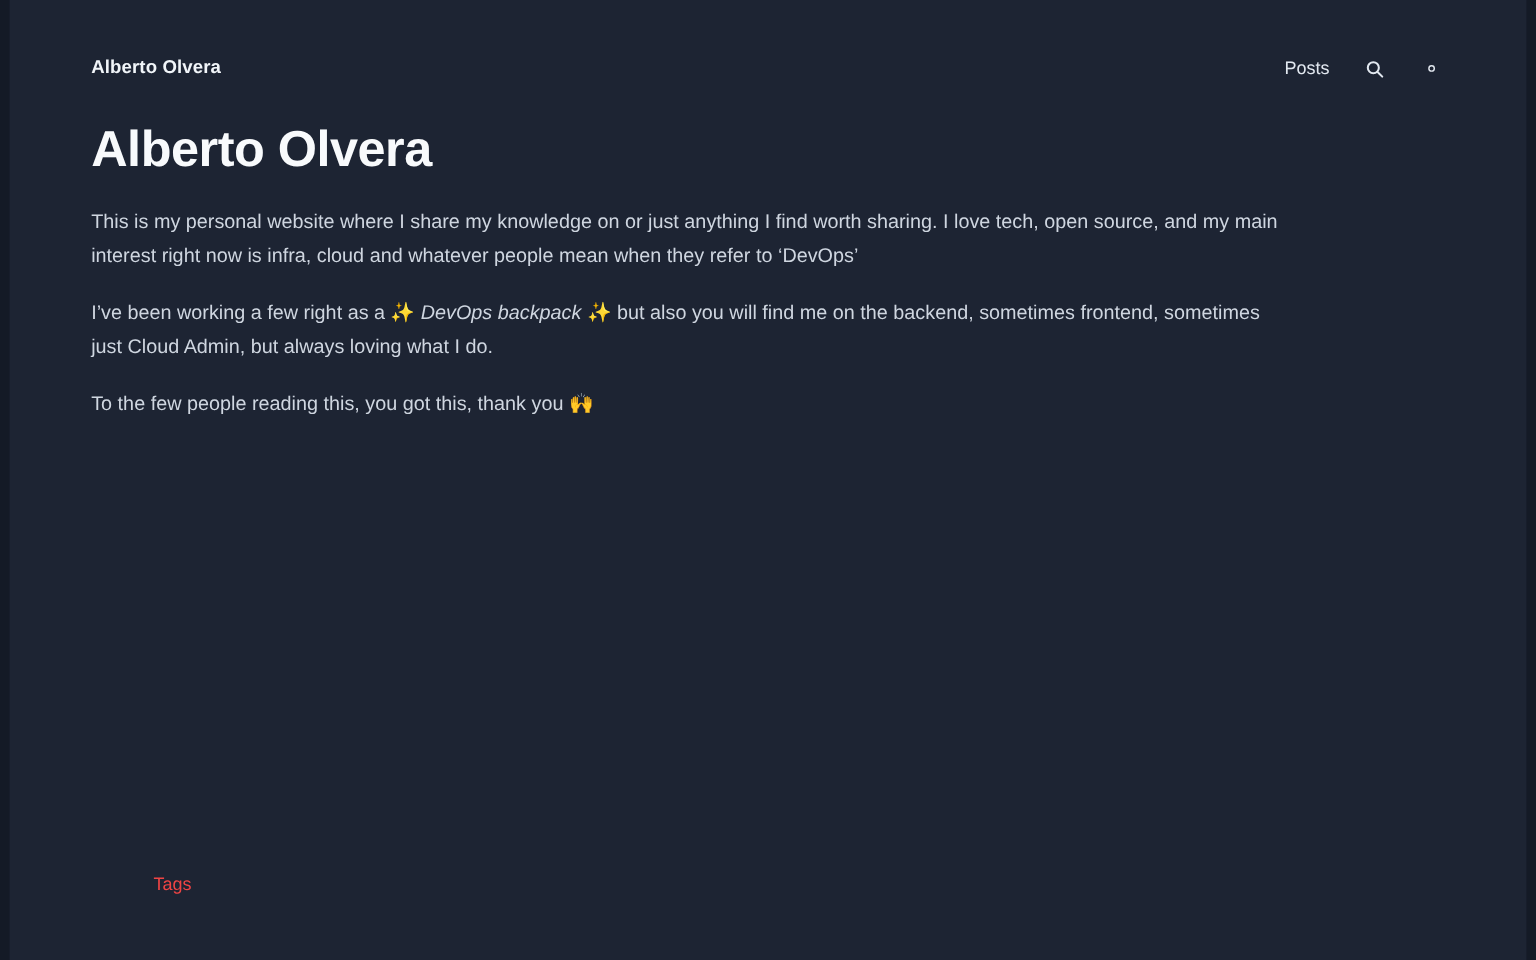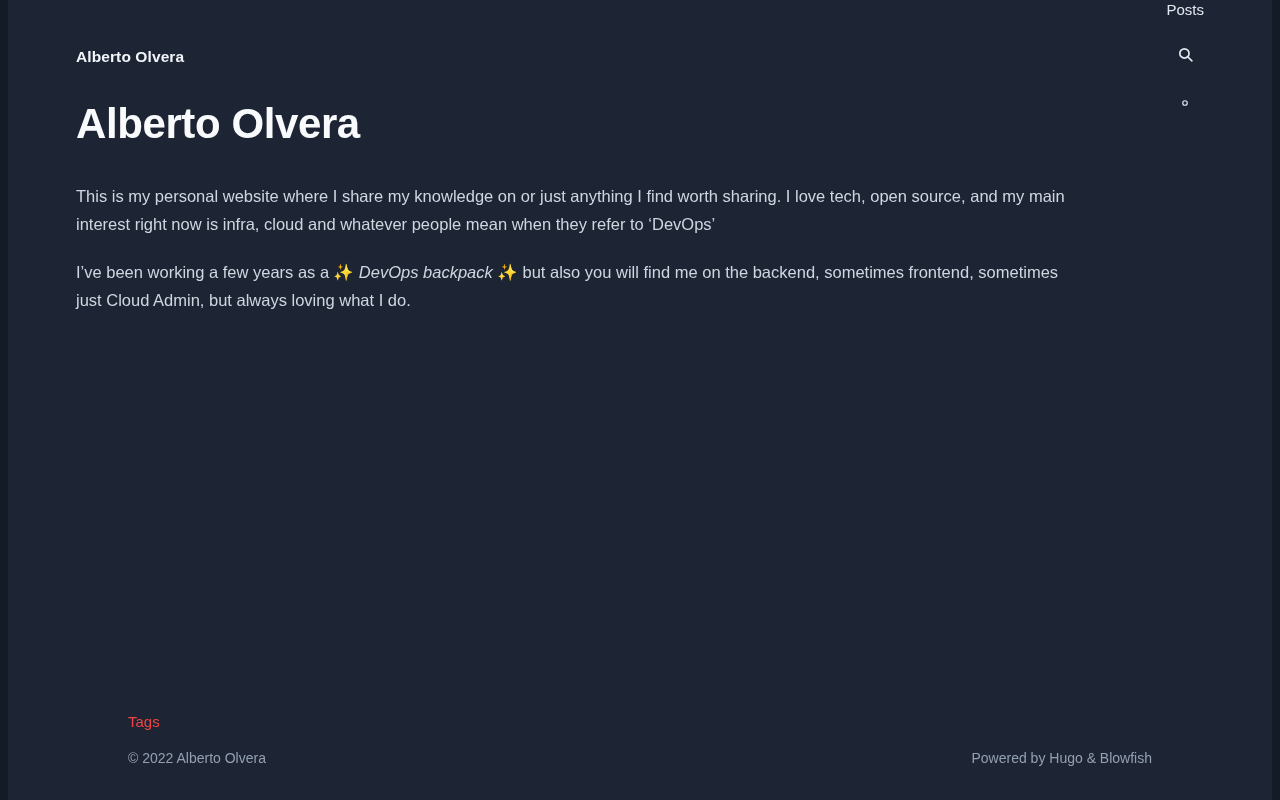--- a/index.html
+++ b/index.html
@@ -44,21 +44,20 @@
     font-size: 15.5px;
     font-weight: 700;
     color: #f1f5f9;
     letter-spacing: .1px;
     text-decoration: none;
   }
   .nav {
     display: flex;
     align-items: center;
     gap: 26px;
-    flex-direction: column;
   }
   .nav-link {
     font-size: 15px;
     color: #e2e8f0;
     text-decoration: none;
     font-weight: 400;
   }
   .icon-btn {
     display: inline-flex;
     align-items: center;
@@ -85,21 +84,21 @@
     color: #f8fafc;
     letter-spacing: -0.4px;
   }
   .subtitle {
     margin: 30px 0 0 0;
     font-size: 19px;
     color: #8d97a8;
     font-weight: 400;
   }
   .body-copy {
-    margin-top: 35px;
+    margin-top: 24px;
   }
   .body-copy p {
     margin: 0 0 20px 0;
     font-size: 16.5px;
     line-height: 1.7;
     color: #cfd6e0;
     max-width: 1000px;
   }
   .body-copy p:last-child { margin-bottom: 0; }
   .body-copy em {
@@ -164,28 +163,25 @@
       </button>
     </nav>
   </header>
 
   <main class="content">
     <h1 class="title">Alberto Olvera</h1>
 
     <div class="body-copy">
       <p>This is my personal website where I share my knowledge on or just anything I find worth sharing. I love tech, open source, and my main interest right now is infra, cloud and whatever people mean when they refer to ‘DevOps’</p>
       <p>
-        <span>I’ve been working a few years as a ✨ </span><em>DevOps backpack</em><span> ✨ but also you will find me on the backend, sometimes frontend, sometimes just Cloud Admin, but always loving what I do.</span>
+        <span>I’ve been working a few right as a ✨ </span><em>DevOps backpack</em><span> ✨ but also you will find me on the backend, sometimes frontend, sometimes just Cloud Admin, but always loving what I do.</span>
       </p>
+      <p>To the few people reading this, you got this, thank you 🙌</p>
     </div>
   </main>
 
   <footer class="site-footer">
     <div class="tags-row">
       <a class="tags-link" href="#">Tags</a>
     </div>
-    <div class="footer-bottom">
-      <span>© 2022 Alberto Olvera</span>
-      <a href="#">Powered by Hugo &amp; Blowfish</a>
-    </div>
   </footer>
 
 </div>
 
 </body></html>

